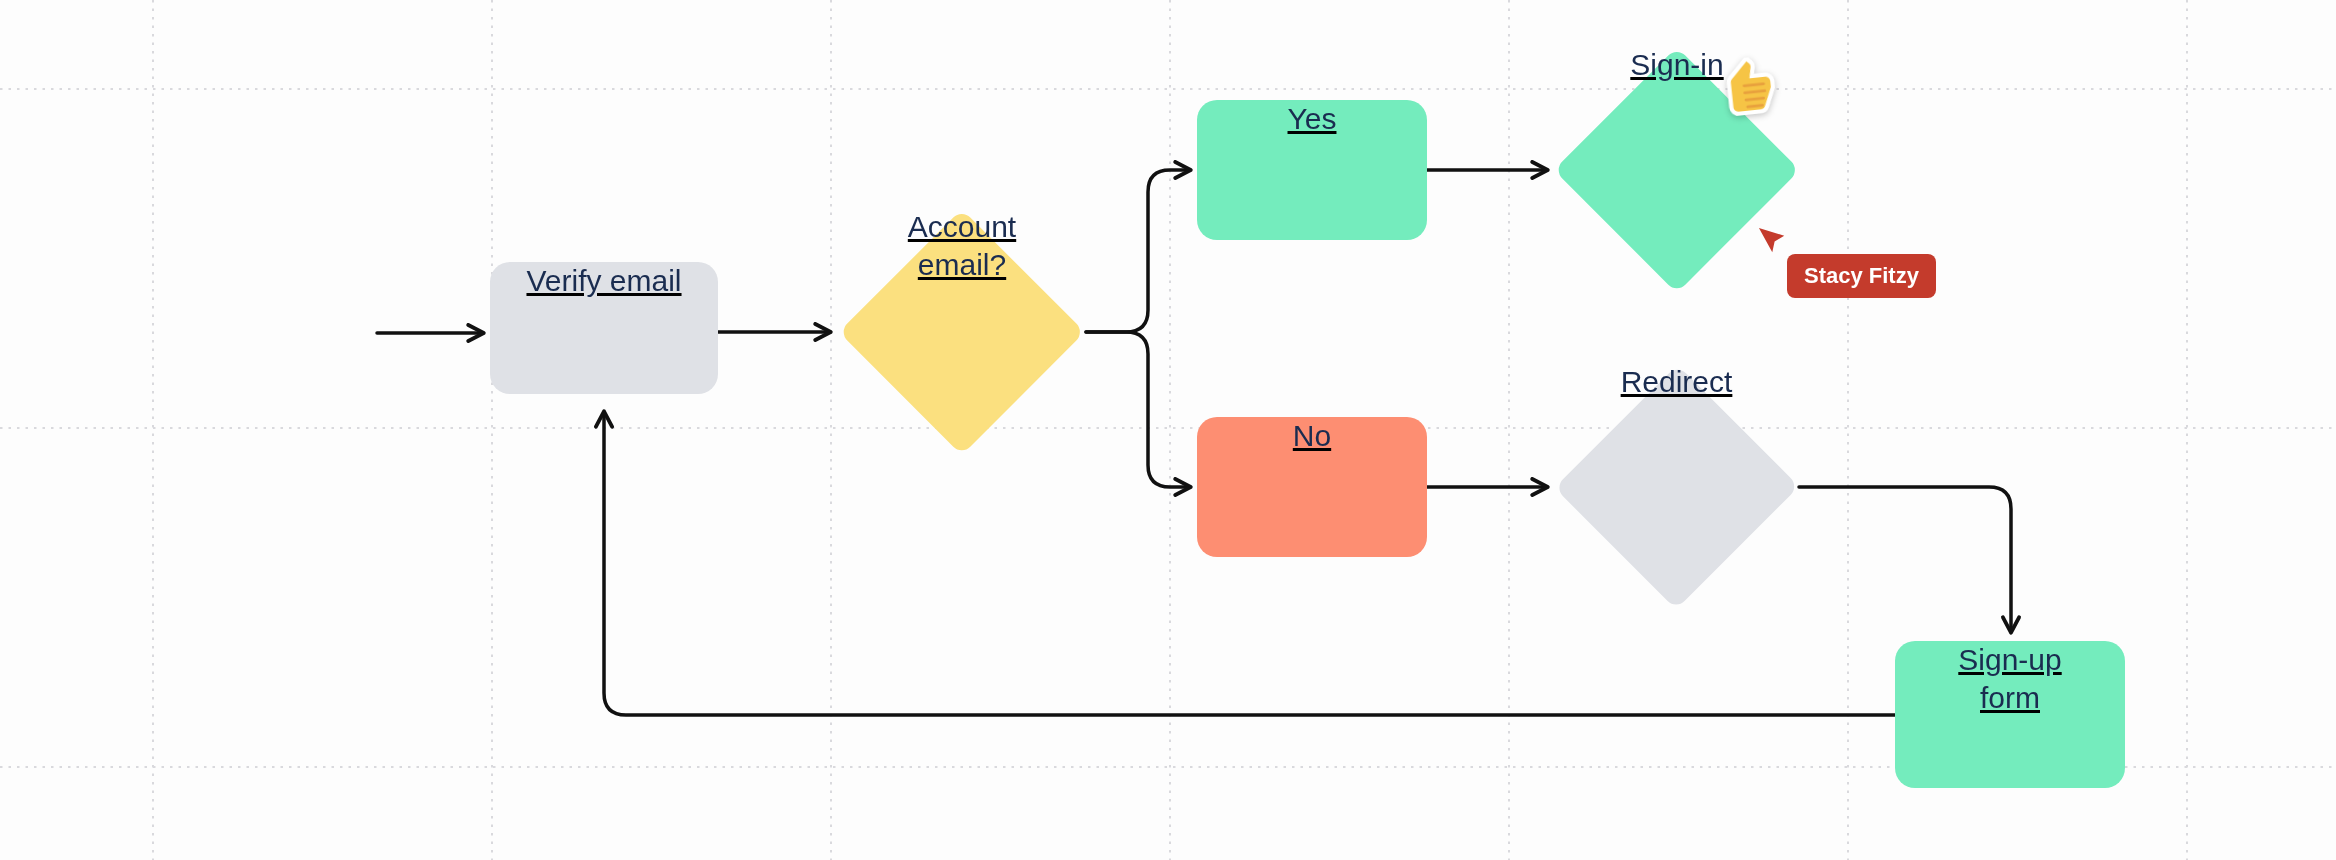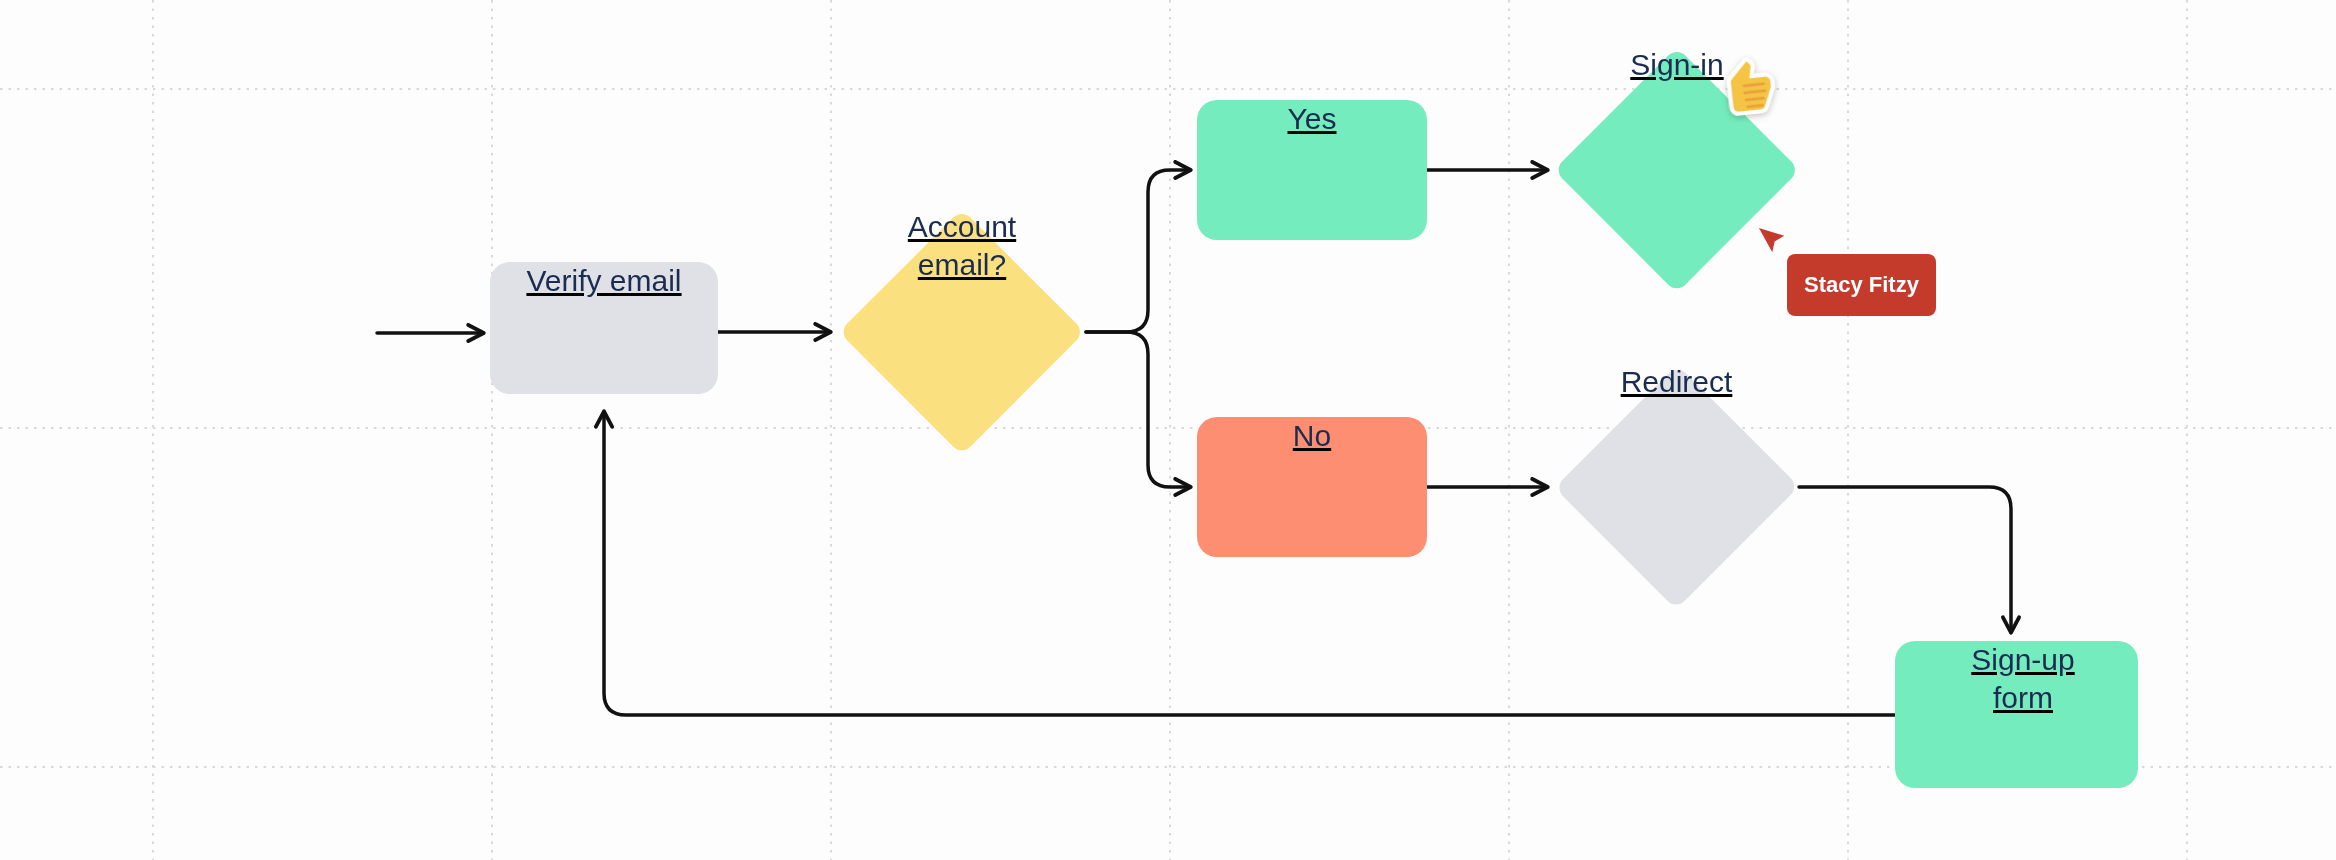--- a/index.html
+++ b/index.html
@@ -67,21 +67,21 @@
   #node-start        { left: 150px;  top: 220px; width: 226px; height: 226px; background: var(--node-blue); }
   #node-verify       { left: 490px;  top: 262px; width: 228px; height: 132px; background: var(--node-gray); }
   #node-account      { left: 838px;  top: 208px; width: 248px; height: 248px; }
   #node-account .diamond-shape  { background: var(--node-yellow); }
   #node-yes          { left: 1197px; top: 100px; width: 230px; height: 140px; background: var(--node-green); }
   #node-signin       { left: 1553px; top: 46px;  width: 248px; height: 248px; }
   #node-signin .diamond-shape   { background: var(--node-green); }
   #node-no           { left: 1197px; top: 417px; width: 230px; height: 140px; background: var(--node-salmon); }
   #node-redirect     { left: 1554px; top: 363px; width: 245px; height: 248px; }
   #node-redirect .diamond-shape { background: var(--node-gray); }
-  #node-signup       { left: 1895px; top: 641px; width: 230px; height: 147px; background: var(--node-green); padding-left: 13px; }
+  #node-signup       { left: 1895px; top: 641px; width: 230px; height: 147px; background: var(--node-green); }
   #node-signup .label { max-width: 145px; }
 
   .sticker {
     position: absolute;
     left: 1712px;
     top: 58px;
     width: 64px;
     height: 64px;
     z-index: 5;
     transform: rotate(-6deg);
@@ -100,21 +100,21 @@
   }
   .collab-name {
     position: absolute;
     left: 31px;
     top: 30px;
     background: var(--collab-red, #C43B2C);
     color: #FFFFFF;
     font-size: 22px;
     font-weight: 700;
     line-height: 1;
-    padding: 20px 17px;
+    padding: 11px 17px;
     border-radius: 8px;
     white-space: nowrap;
   }
   .cursor-path { fill: var(--collab-red, #C43B2C); }
 </style>
 </head>
 <body>
 
 <div class="canvas">
 

